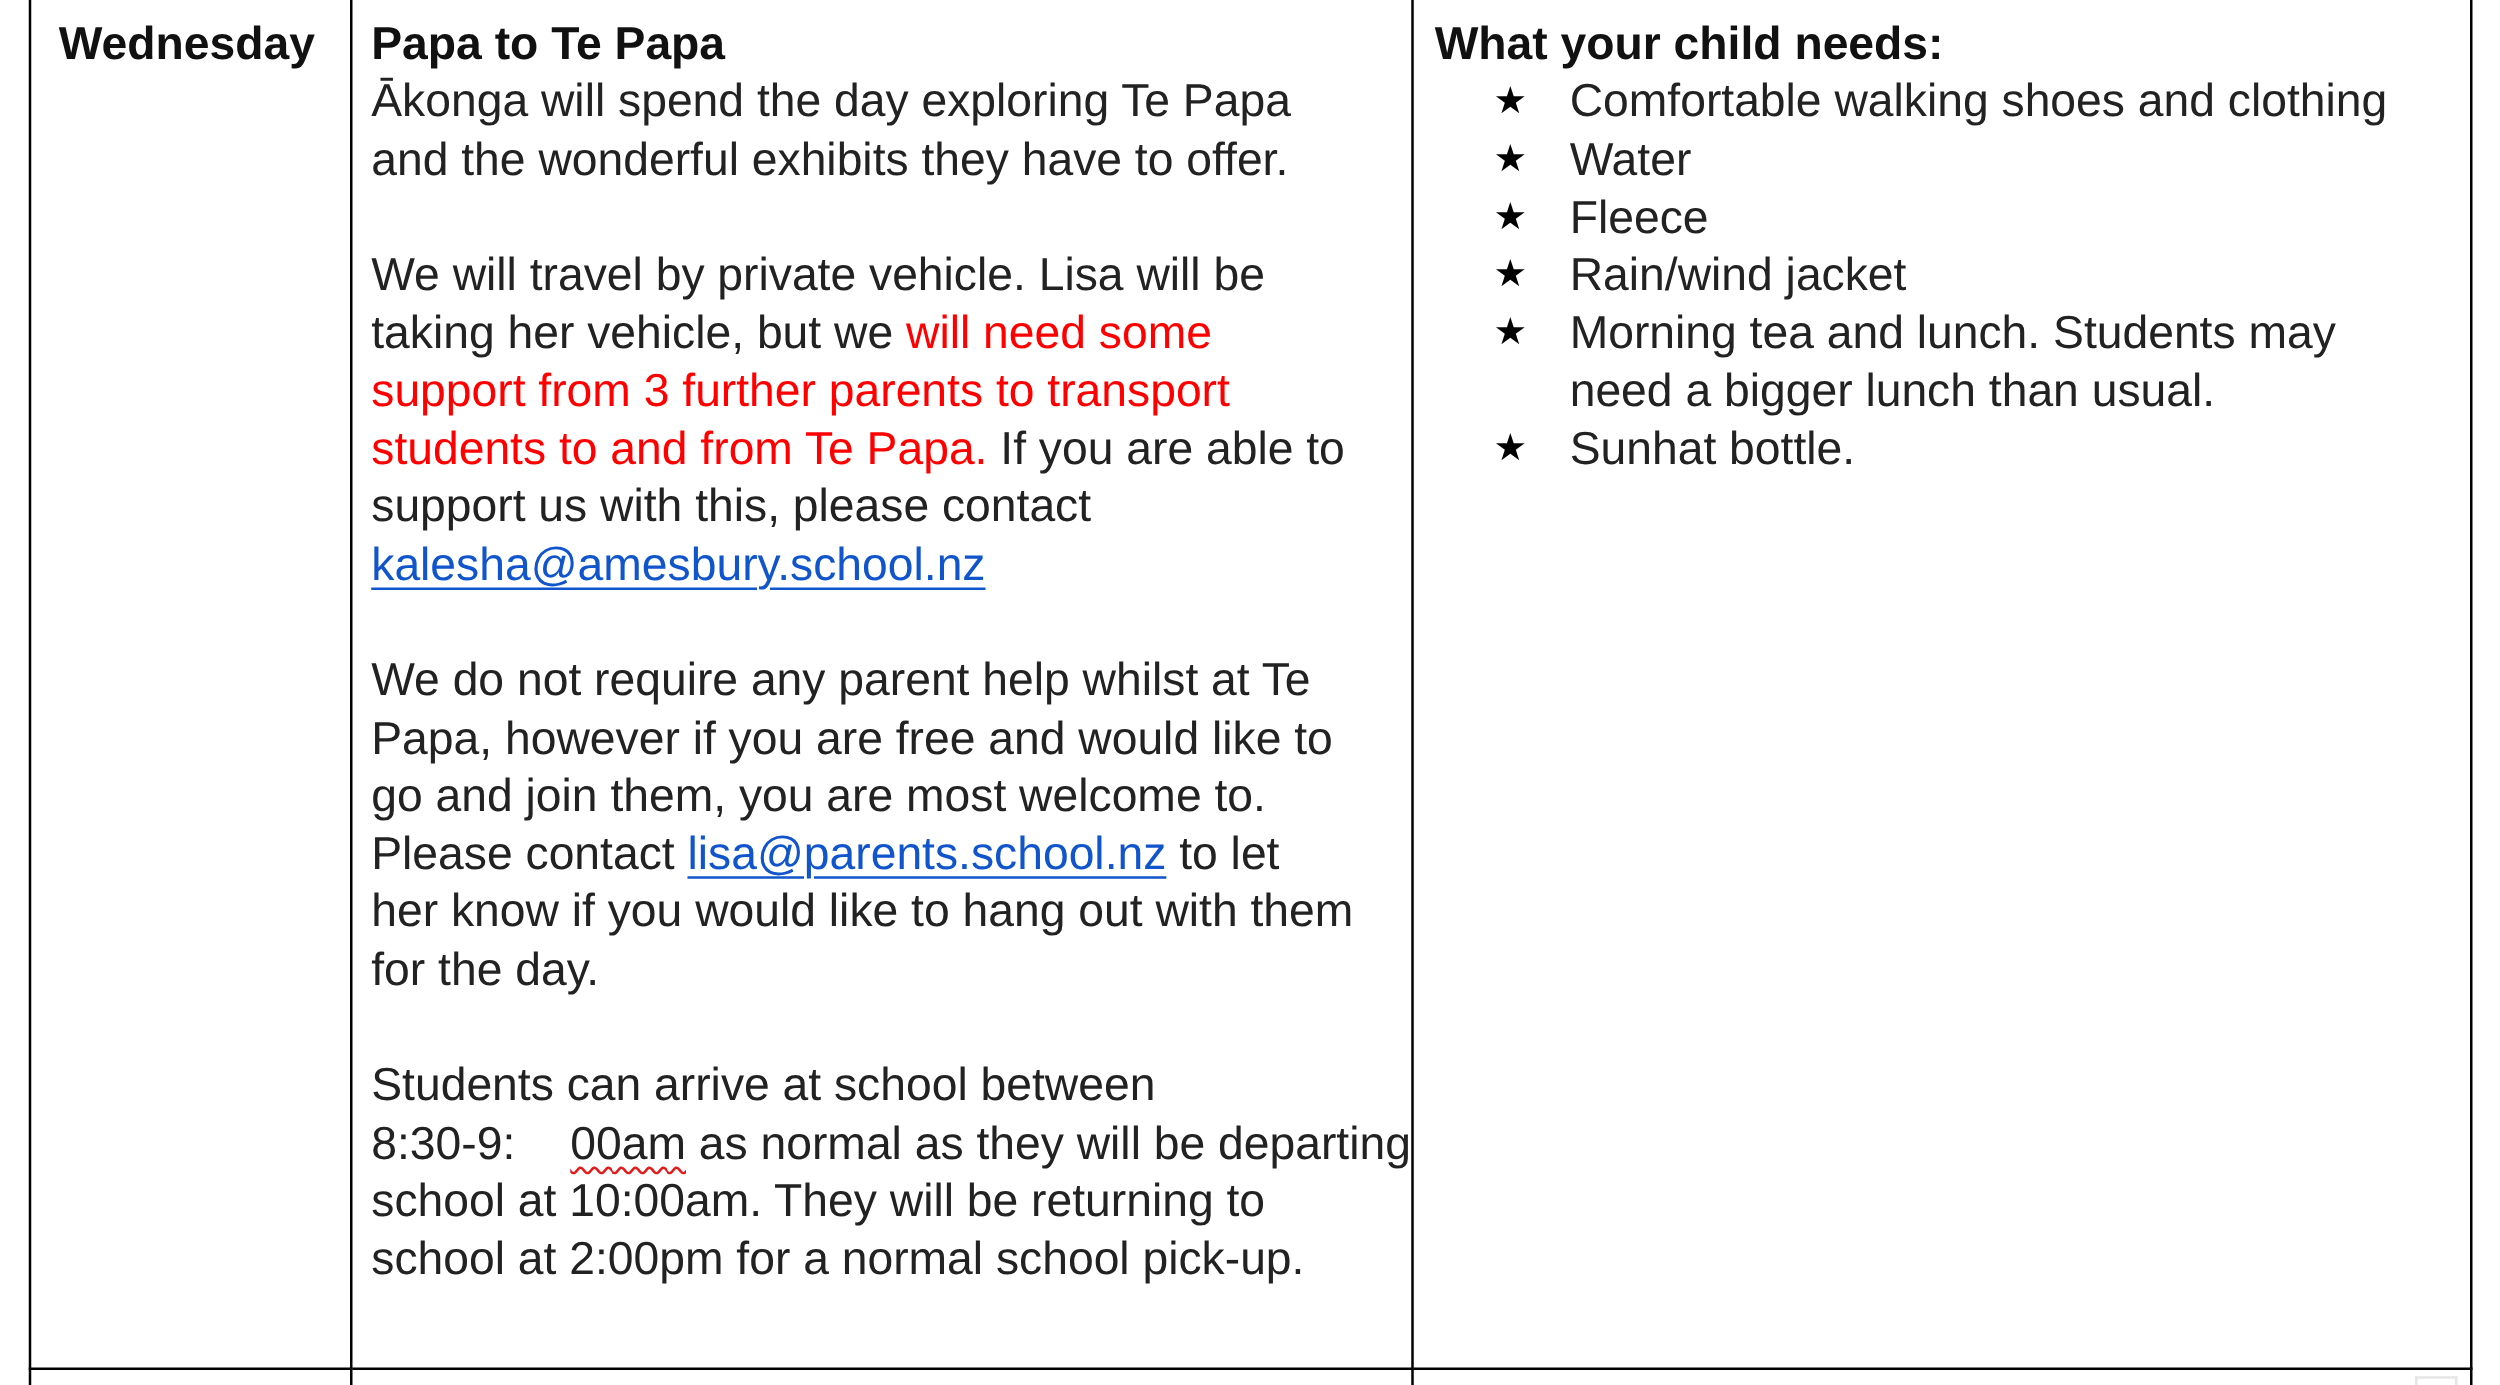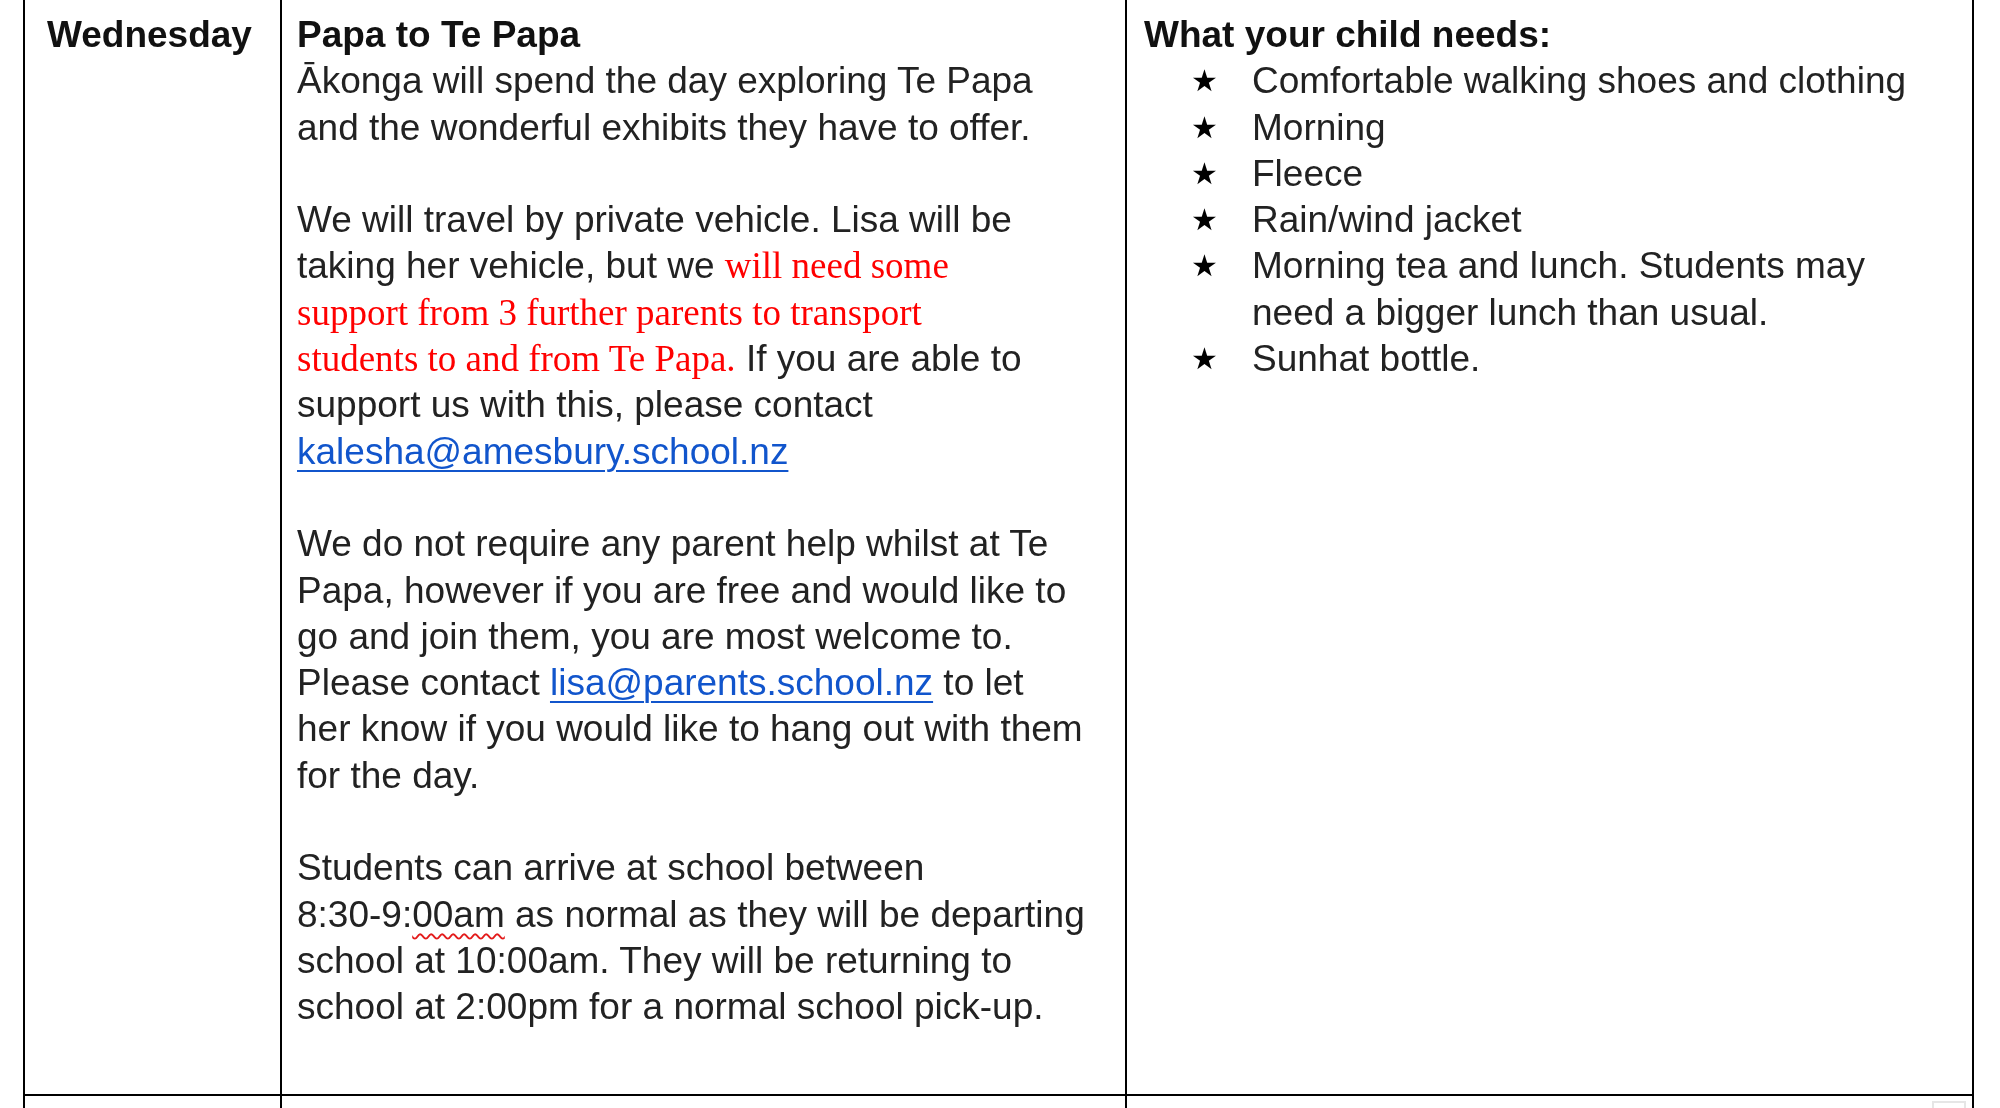--- a/index.html
+++ b/index.html
@@ -47,32 +47,33 @@
   }
   .day-cell .cell-inner { padding-left: 22px; }
   .detail-cell .cell-inner { padding-left: 15px; }
   .needs-cell .cell-inner { padding-left: 17px; }
 
   .bold {
     font-weight: bold;
     color: #111111;
   }
   .line { display: block; height: 46.3px; }
-  .red { color: #ff0000; font-family: Liberation Serif, serif; }
+  .red { color: #ff0000; }
   .link {
     color: #1155cc;
     text-decoration: underline;
     text-decoration-thickness: 2px;
     text-underline-offset: 6px;
     cursor: pointer;
   }
   .spell {
     text-decoration: underline wavy #e31b1b;
     text-decoration-thickness: 2px;
     text-underline-offset: 6px;
+    margin-left: 44px;
   }
   ul.needs-list {
     list-style: none;
     margin: 0;
     padding: 0;
   }
   ul.needs-list li {
     position: relative;
     padding-left: 108px;
   }
@@ -144,21 +145,21 @@
     <td class="col-needs needs-cell">
       <div class="cell-inner">
         <span class="line bold">What your child needs:</span>
         <ul class="needs-list">
           <li>
             <span class="star">★</span>
             <span class="line">Comfortable walking shoes and clothing</span>
           </li>
           <li>
             <span class="star">★</span>
-            <span class="line">Morning</span>
+            <span class="line">Water</span>
           </li>
           <li>
             <span class="star">★</span>
             <span class="line">Fleece</span>
           </li>
           <li>
             <span class="star">★</span>
             <span class="line">Rain/wind jacket</span>
           </li>
           <li>

